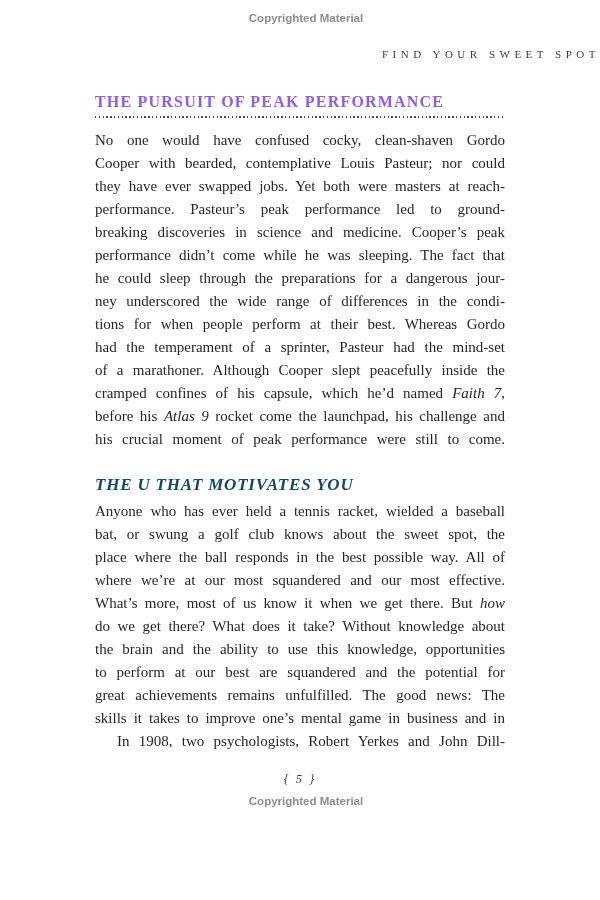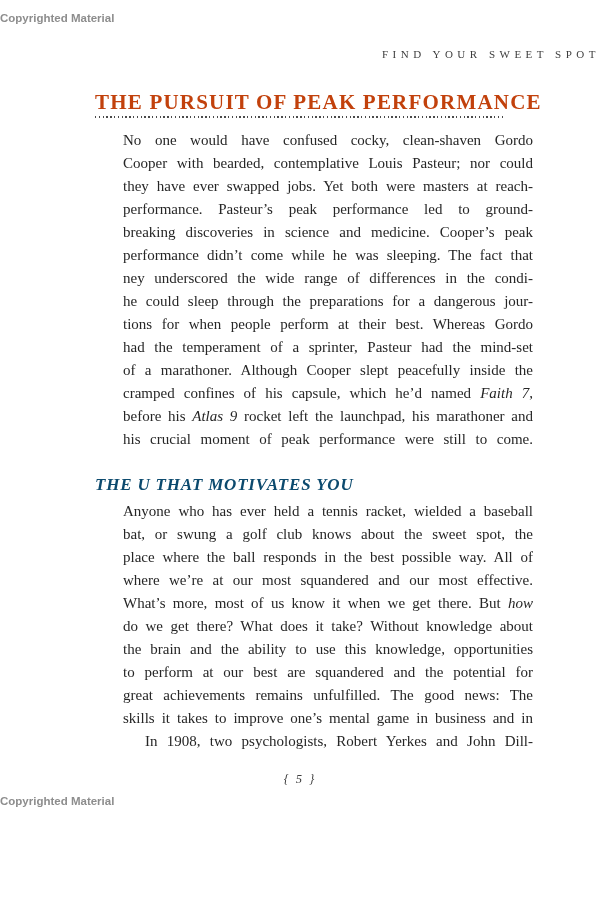--- a/index.html
+++ b/index.html
@@ -6,57 +6,58 @@
   .page {
     position: relative;
     width: 600px;
     height: 900px;
     background: #ffffff;
     font-family: "Liberation Serif", serif;
     color: #262626;
     overflow: hidden;
   }
   .copyright {
-    text-align: left;
+    text-align: center;
     font-family: "Liberation Sans", sans-serif;
     font-weight: bold;
     font-size: 11.5px;
     line-height: 13px;
     color: #8d8d8d;
+    padding-left: 12px;
   }
   .copyright.top { padding-top: 12px; }
   .copyright.bottom { margin-top: 9px; }
   .running-header {
     margin-top: 23px;
     text-align: right;
     font-size: 11px;
     line-height: 13px;
     letter-spacing: 4.5px;
     color: #3d3d3d;
   }
   .content {
     width: 410px;
     margin: 0 0 0 95px;
   }
   h1.chapter-heading {
     margin: 31px 0 0 0;
-    font-size: 21px;
+    font-size: 16px;
     line-height: 20px;
     font-weight: bold;
     letter-spacing: 1.2px;
-    color: #c2410c;
+    color: #8b5cf6;
     white-space: nowrap;
   }
   .dotted-rule {
     margin-top: 4px;
     height: 2px;
     background-image: repeating-linear-gradient(
       to right, #4a4a4a 0, #4a4a4a 1.4px, transparent 1.4px, transparent 3.8px);
   }
-  .paragraph { width: 410px; margin-left: 28px; }
+  .paragraph { width: 410px; }
   #para1 { margin-top: 11px; }
   #para2 { margin-top: 4px; }
   .text-line {
     height: 23px;
     line-height: 23px;
     font-size: 15px;
     text-align: justify;
     text-align-last: justify;
     overflow: hidden;
   }
@@ -97,27 +98,27 @@
 
     <div class="dotted-rule"></div>
 
     <div class="paragraph" id="para1">
         <div class="text-line"><span>No one would have confused cocky, clean-shaven Gordo</span></div>
         <div class="text-line"><span>Cooper with bearded, contemplative Louis Pasteur; nor could</span></div>
         <div class="text-line"><span>they have ever swapped jobs. Yet both were masters at reach-</span></div>
         <div class="text-line"><span>performance. Pasteur’s peak performance led to ground-</span></div>
         <div class="text-line"><span>breaking discoveries in science and medicine. Cooper’s peak</span></div>
         <div class="text-line"><span>performance didn’t come while he was sleeping. The fact that</span></div>
+        <div class="text-line"><span>he could sleep through the preparations for a dangerous jour-</span></div>
         <div class="text-line"><span>ney underscored the wide range of differences in the condi-</span></div>
-        <div class="text-line"><span>he could sleep through the preparations for a dangerous jour-</span></div>
         <div class="text-line"><span>tions for when people perform at their best. Whereas Gordo</span></div>
         <div class="text-line"><span>had the temperament of a sprinter, Pasteur had the mind-set</span></div>
         <div class="text-line"><span>of a marathoner. Although Cooper slept peacefully inside the</span></div>
         <div class="text-line"><span>cramped confines of his capsule, which he’d named </span><i>Faith 7</i><span>,</span></div>
-        <div class="text-line"><span>before his </span><i>Atlas 9</i><span> rocket left the launchpad, his marathoner and</span></div>
+        <div class="text-line"><span>before his </span><i>Atlas 9</i><span> rocket come the launchpad, his challenge and</span></div>
         <div class="text-line"><span>his crucial moment of peak performance were still to come.</span></div>
       </div>
 
     <h2 class="sub-heading">THE U THAT MOTIVATES YOU</h2>
 
     <div class="paragraph" id="para2">
         <div class="text-line"><span>Anyone who has ever held a tennis racket, wielded a baseball</span></div>
         <div class="text-line"><span>bat, or swung a golf club knows about the sweet spot, the</span></div>
         <div class="text-line"><span>place where the ball responds in the best possible way. All of</span></div>
         <div class="text-line"><span>where we’re at our most squandered and our most effective.</span></div>

